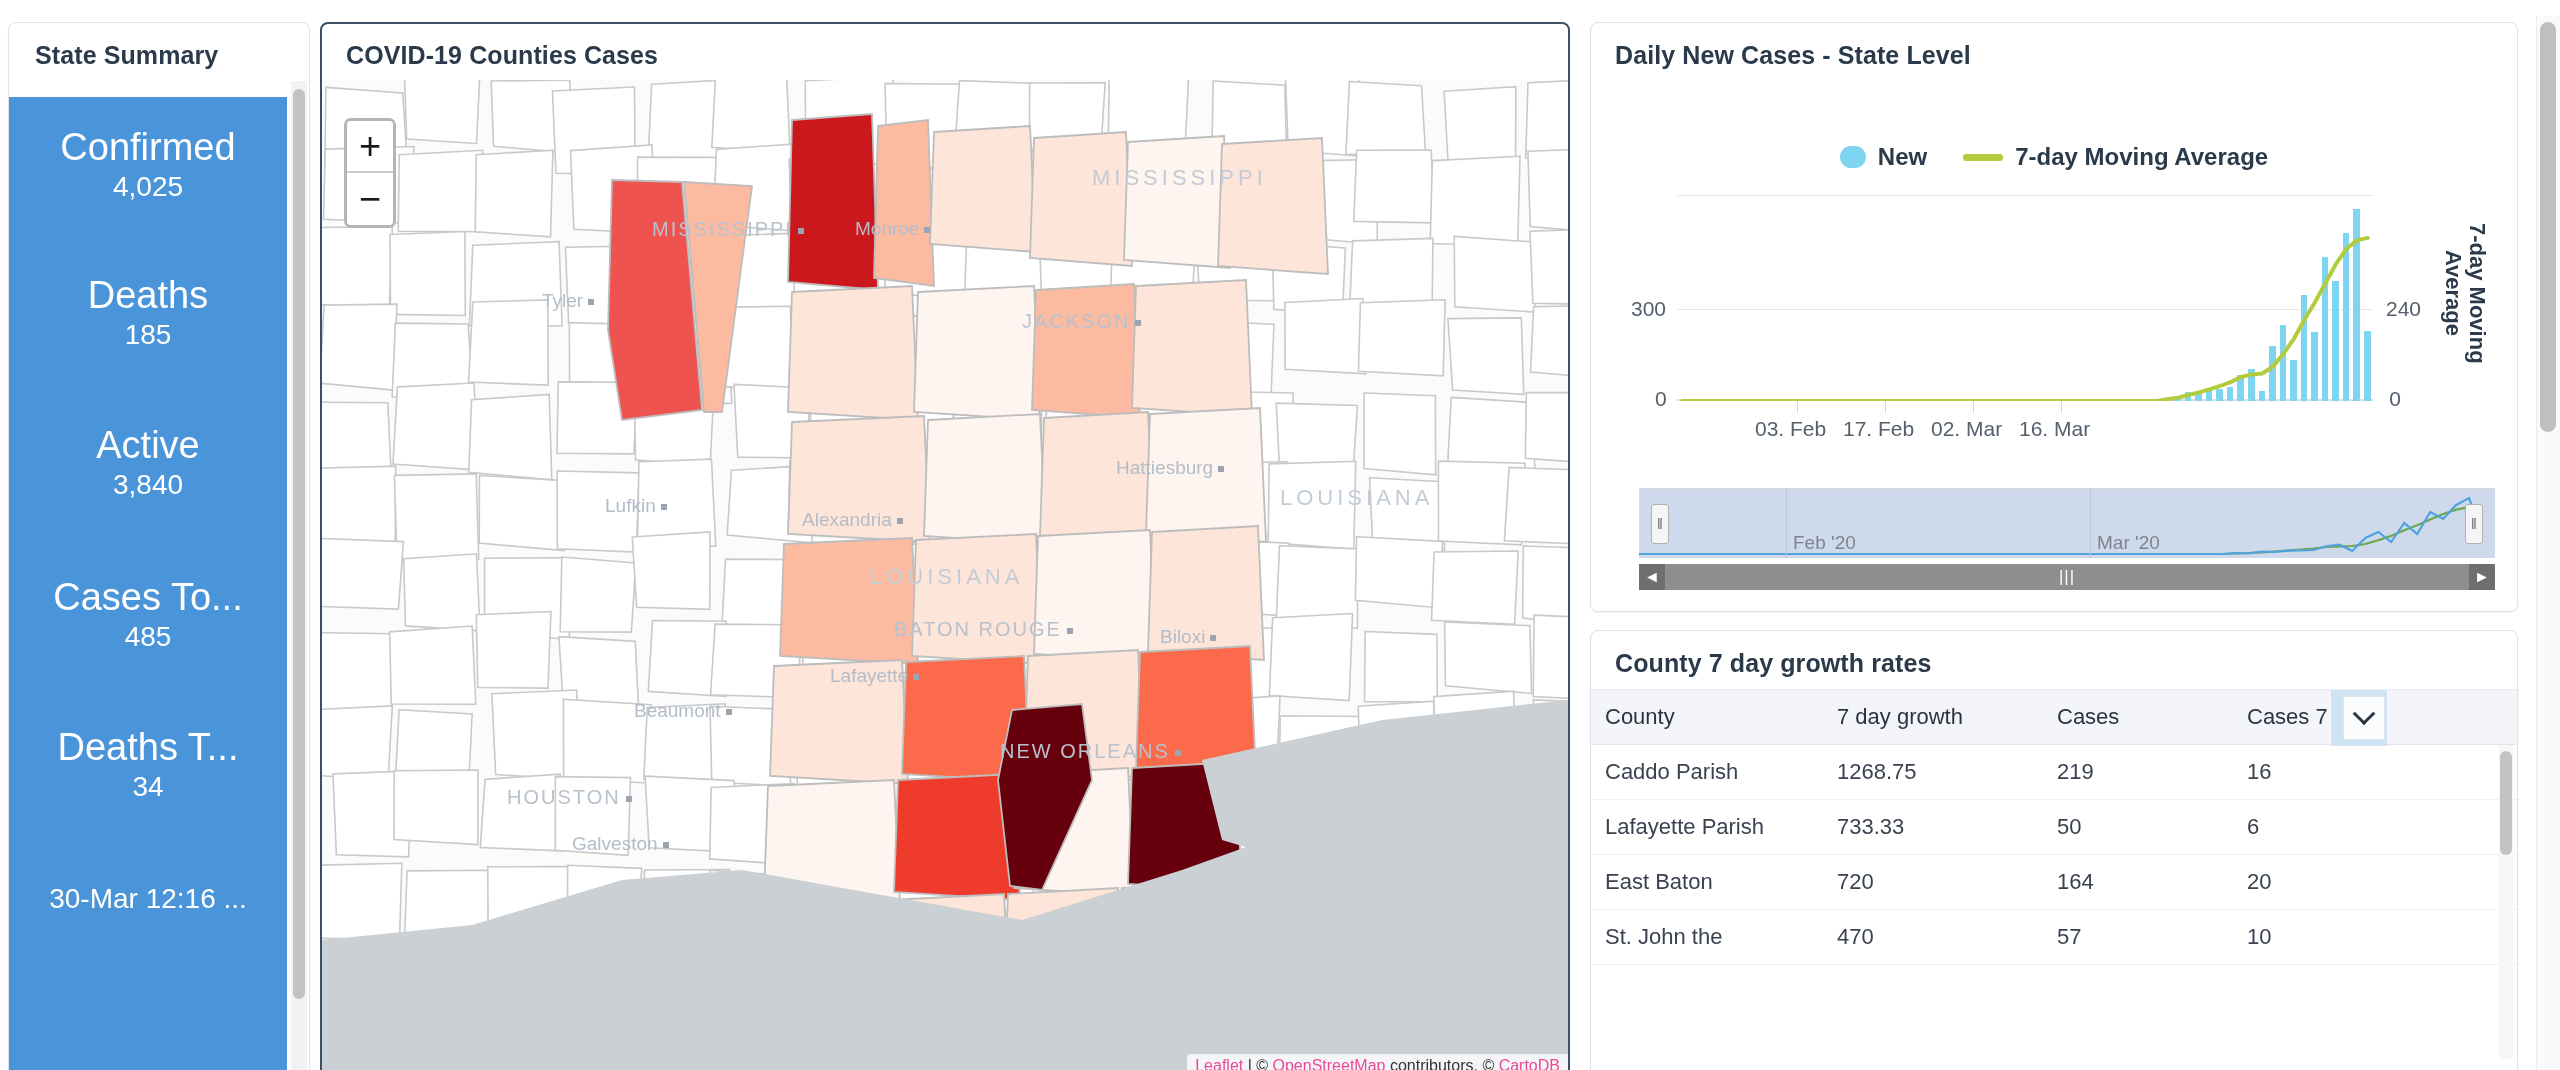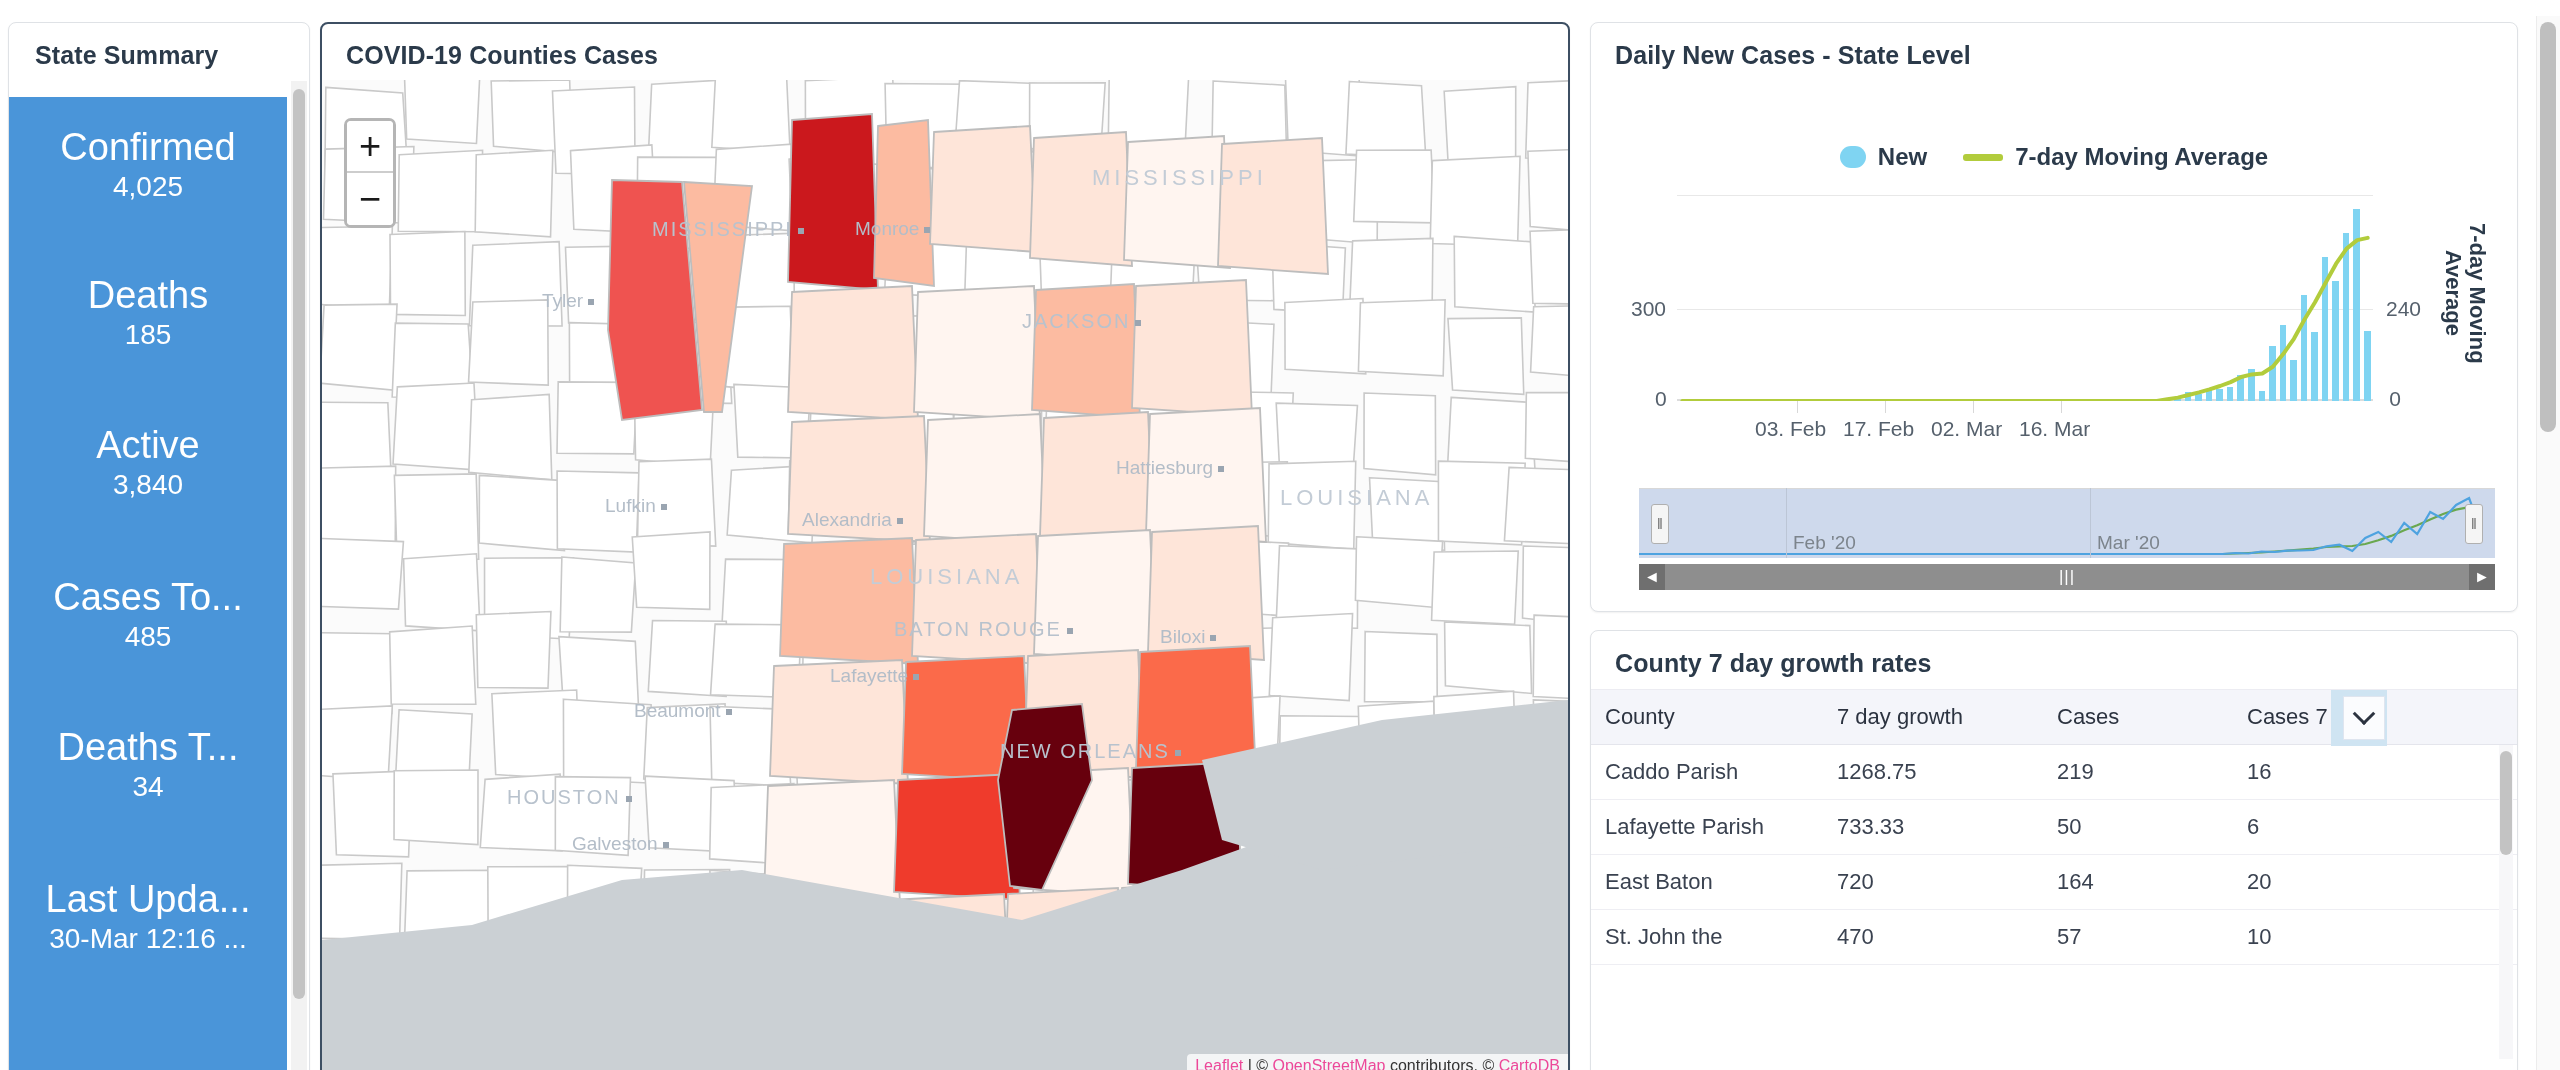--- a/index.html
+++ b/index.html
@@ -182,21 +182,20 @@
           </div>
           <div class="stat" style="position: absolute; left: 0px; right: 0px; top: 480px;">
             <div class="stat-label">Cases To...</div>
             <div class="stat-value">485</div>
           </div>
           <div class="stat" style="position: absolute; left: 0px; right: 0px; top: 630px;">
             <div class="stat-label">Deaths T...</div>
             <div class="stat-value">34</div>
           </div>
           <div class="stat" style="position: absolute; left: 0px; right: 0px; top: 782px;">
-            <div class="stat-label">Last Upda...</div>
             <div class="stat-value">30-Mar 12:16 ...</div>
           </div>
         </div>
       <div class="vscroll-track" style="left:282px; top:0; width:16px; bottom:0;"></div>
       <div class="vscroll-thumb" style="left:284px; top:8px; width:12px; height:910px;"></div>
     </div>
   </div>
 
   <div class="card" id="map-card">
     <div class="card-title">COVID-19 Counties Cases</div>

